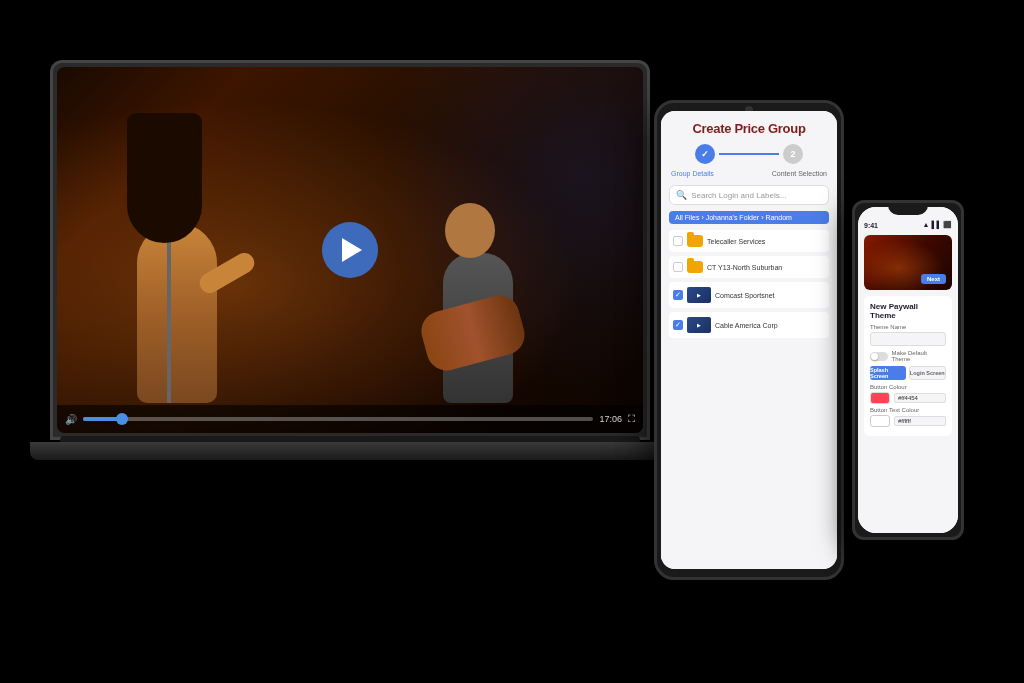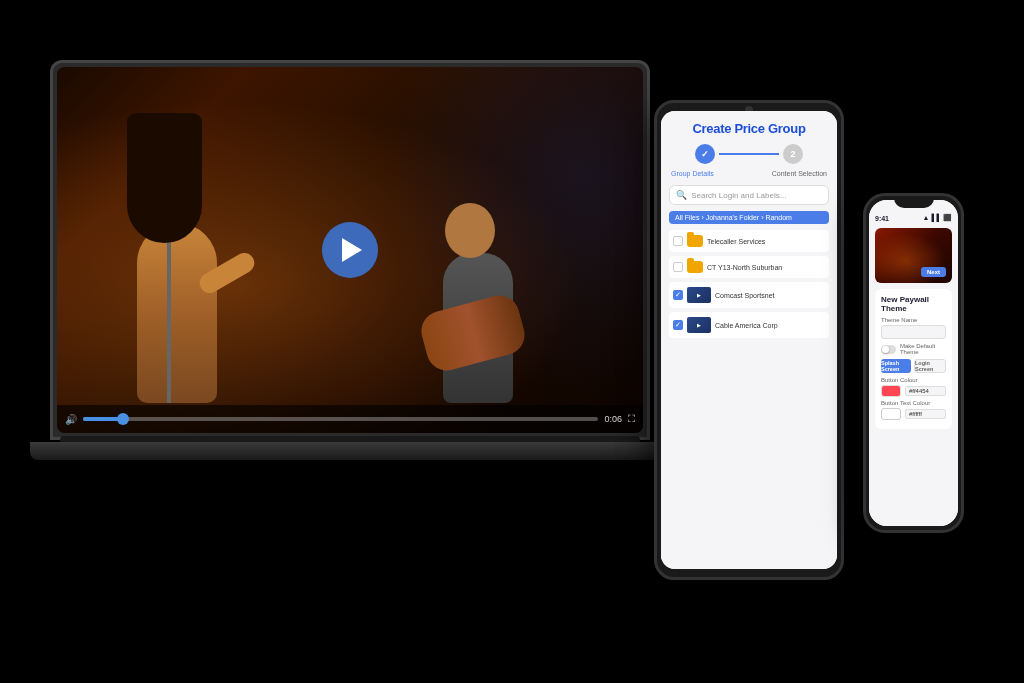--- a/index.html
+++ b/index.html
@@ -345,21 +345,21 @@
     }
 
     .tablet-header {
       text-align: center;
       margin-bottom: 8px;
     }
 
     .tablet-title {
       font-size: 13px;
       font-weight: 700;
-      color: #1d4ed8;
+      color: #7f1d1d;
       letter-spacing: -0.3px;
     }
 
     
     .steps-container {
       display: flex;
       align-items: center;
       justify-content: center;
       margin-bottom: 6px;
       gap: 4px;
@@ -525,25 +525,25 @@
       flex: 1;
       white-space: nowrap;
       overflow: hidden;
       text-overflow: ellipsis;
     }
 
     
     .phone {
       position: absolute;
       right: 60px;
-      top: 193px;
-      width: 101px;
+      top: 200px;
+      width: 112px;
       height: 340px;
       background: #1a1a1a;
-      border-radius: 22px;
+      border-radius: 12px;
       border: 3px solid #333;
       overflow: hidden;
       box-shadow: 0 20px 60px rgba(0,0,0,0.8);
     }
 
     .phone-notch {
       position: absolute;
       top: 0;
       left: 50%;
       transform: translateX(-50%);
@@ -785,21 +785,21 @@
             <div class="play-triangle"></div>
           </div>
 
           <div class="video-controls">
             <span class="volume-icon">🔊</span>
             <div class="progress-bar-container">
               <div class="progress-bar-fill">
                 <div class="progress-dot"></div>
               </div>
             </div>
-            <span class="time-label">0:06</span>
+            <span class="time-label">17:06</span>
             <span class="fullscreen-icon">⛶</span>
           </div>
         </div>
       </div>
     </div>
     <div class="laptop-hinge"></div>
     <div class="laptop-base"></div>
   </div>
 
   <div class="tablet">

